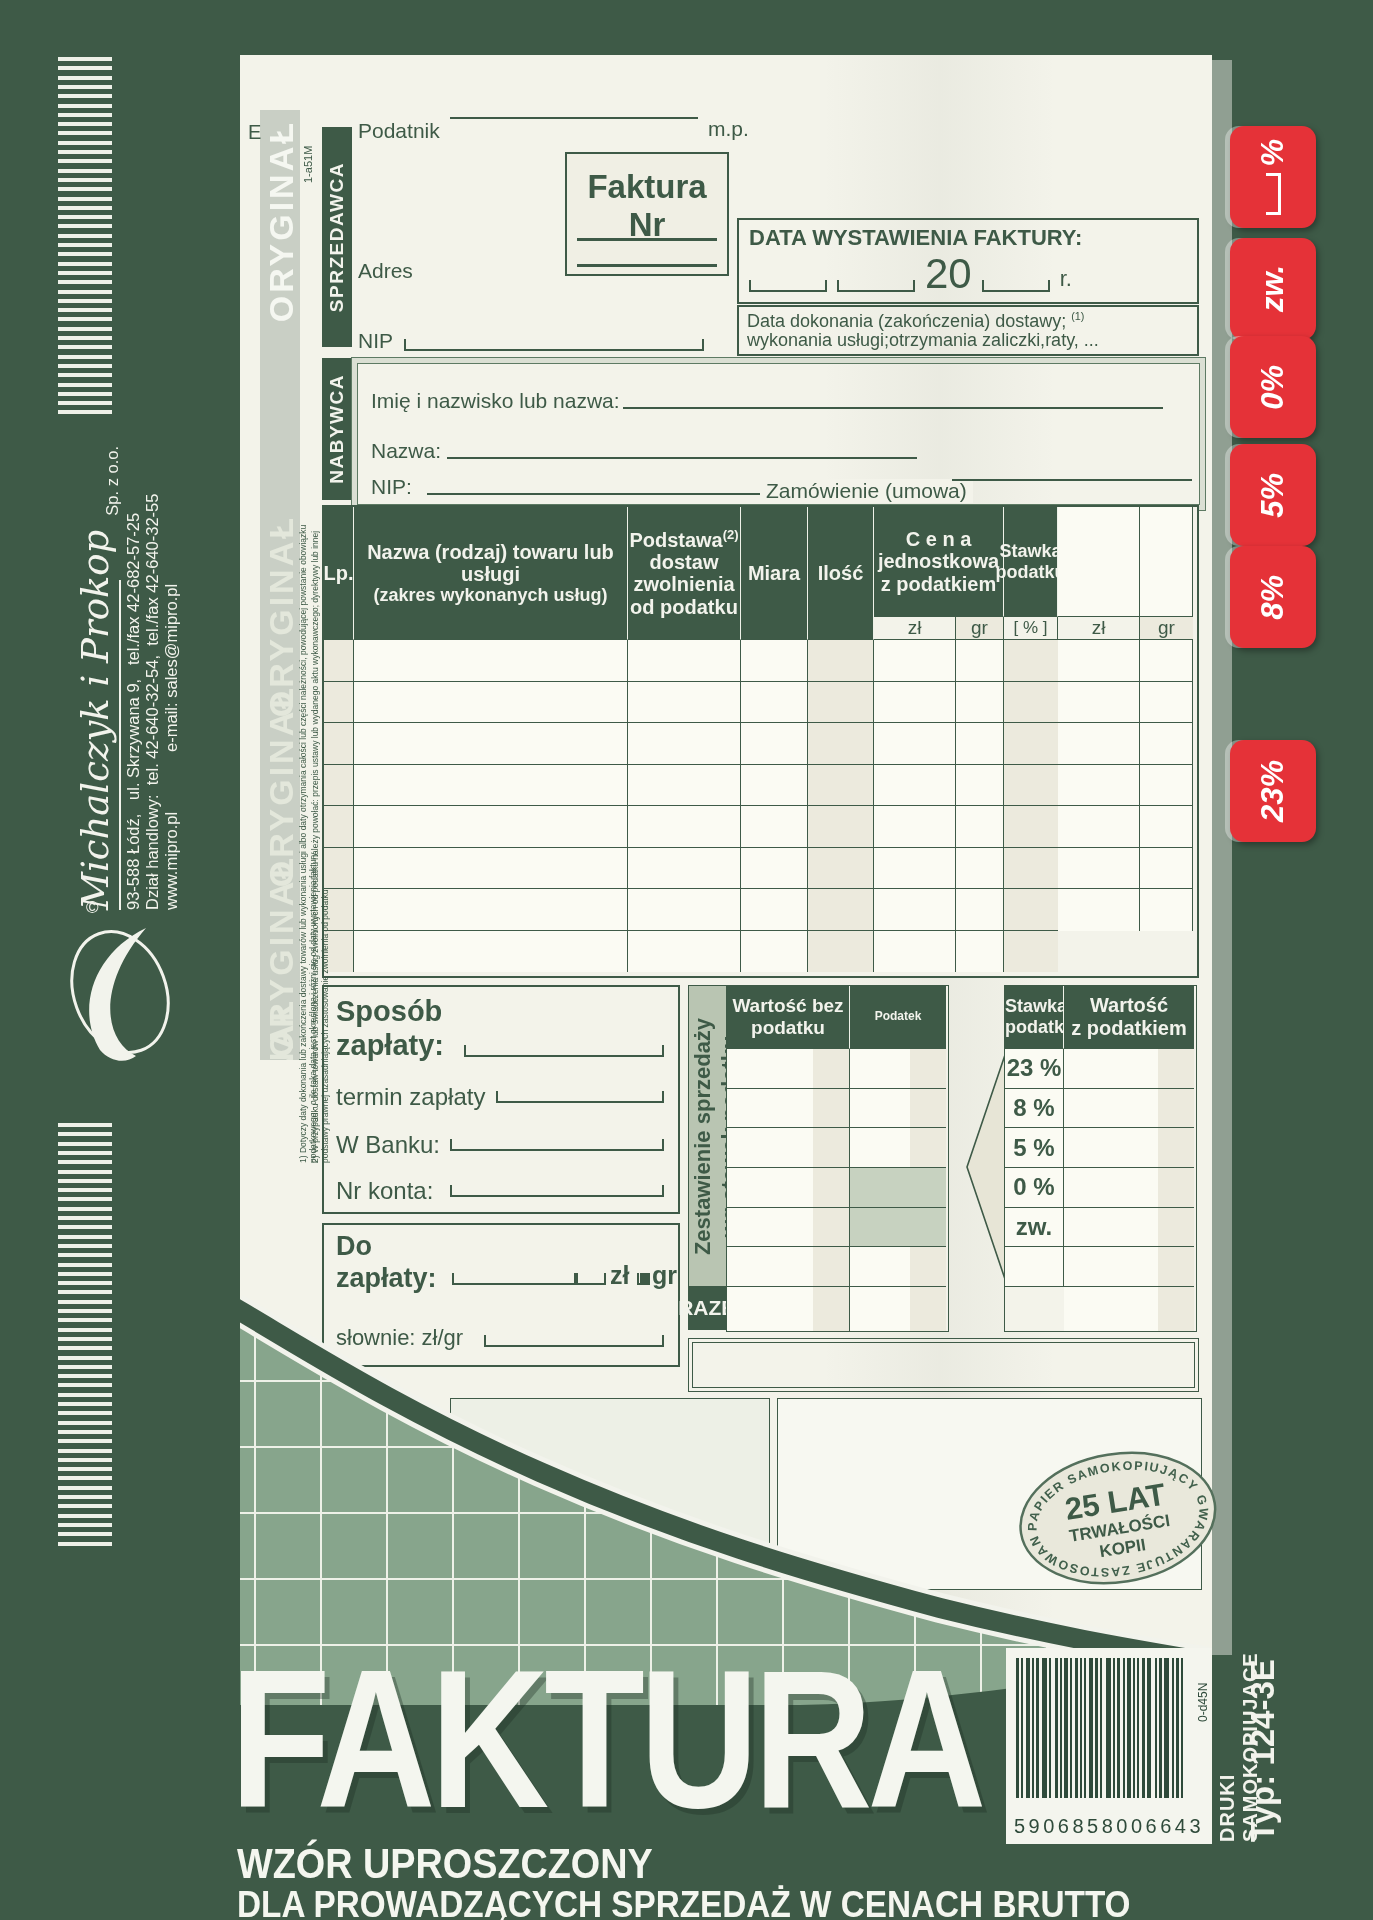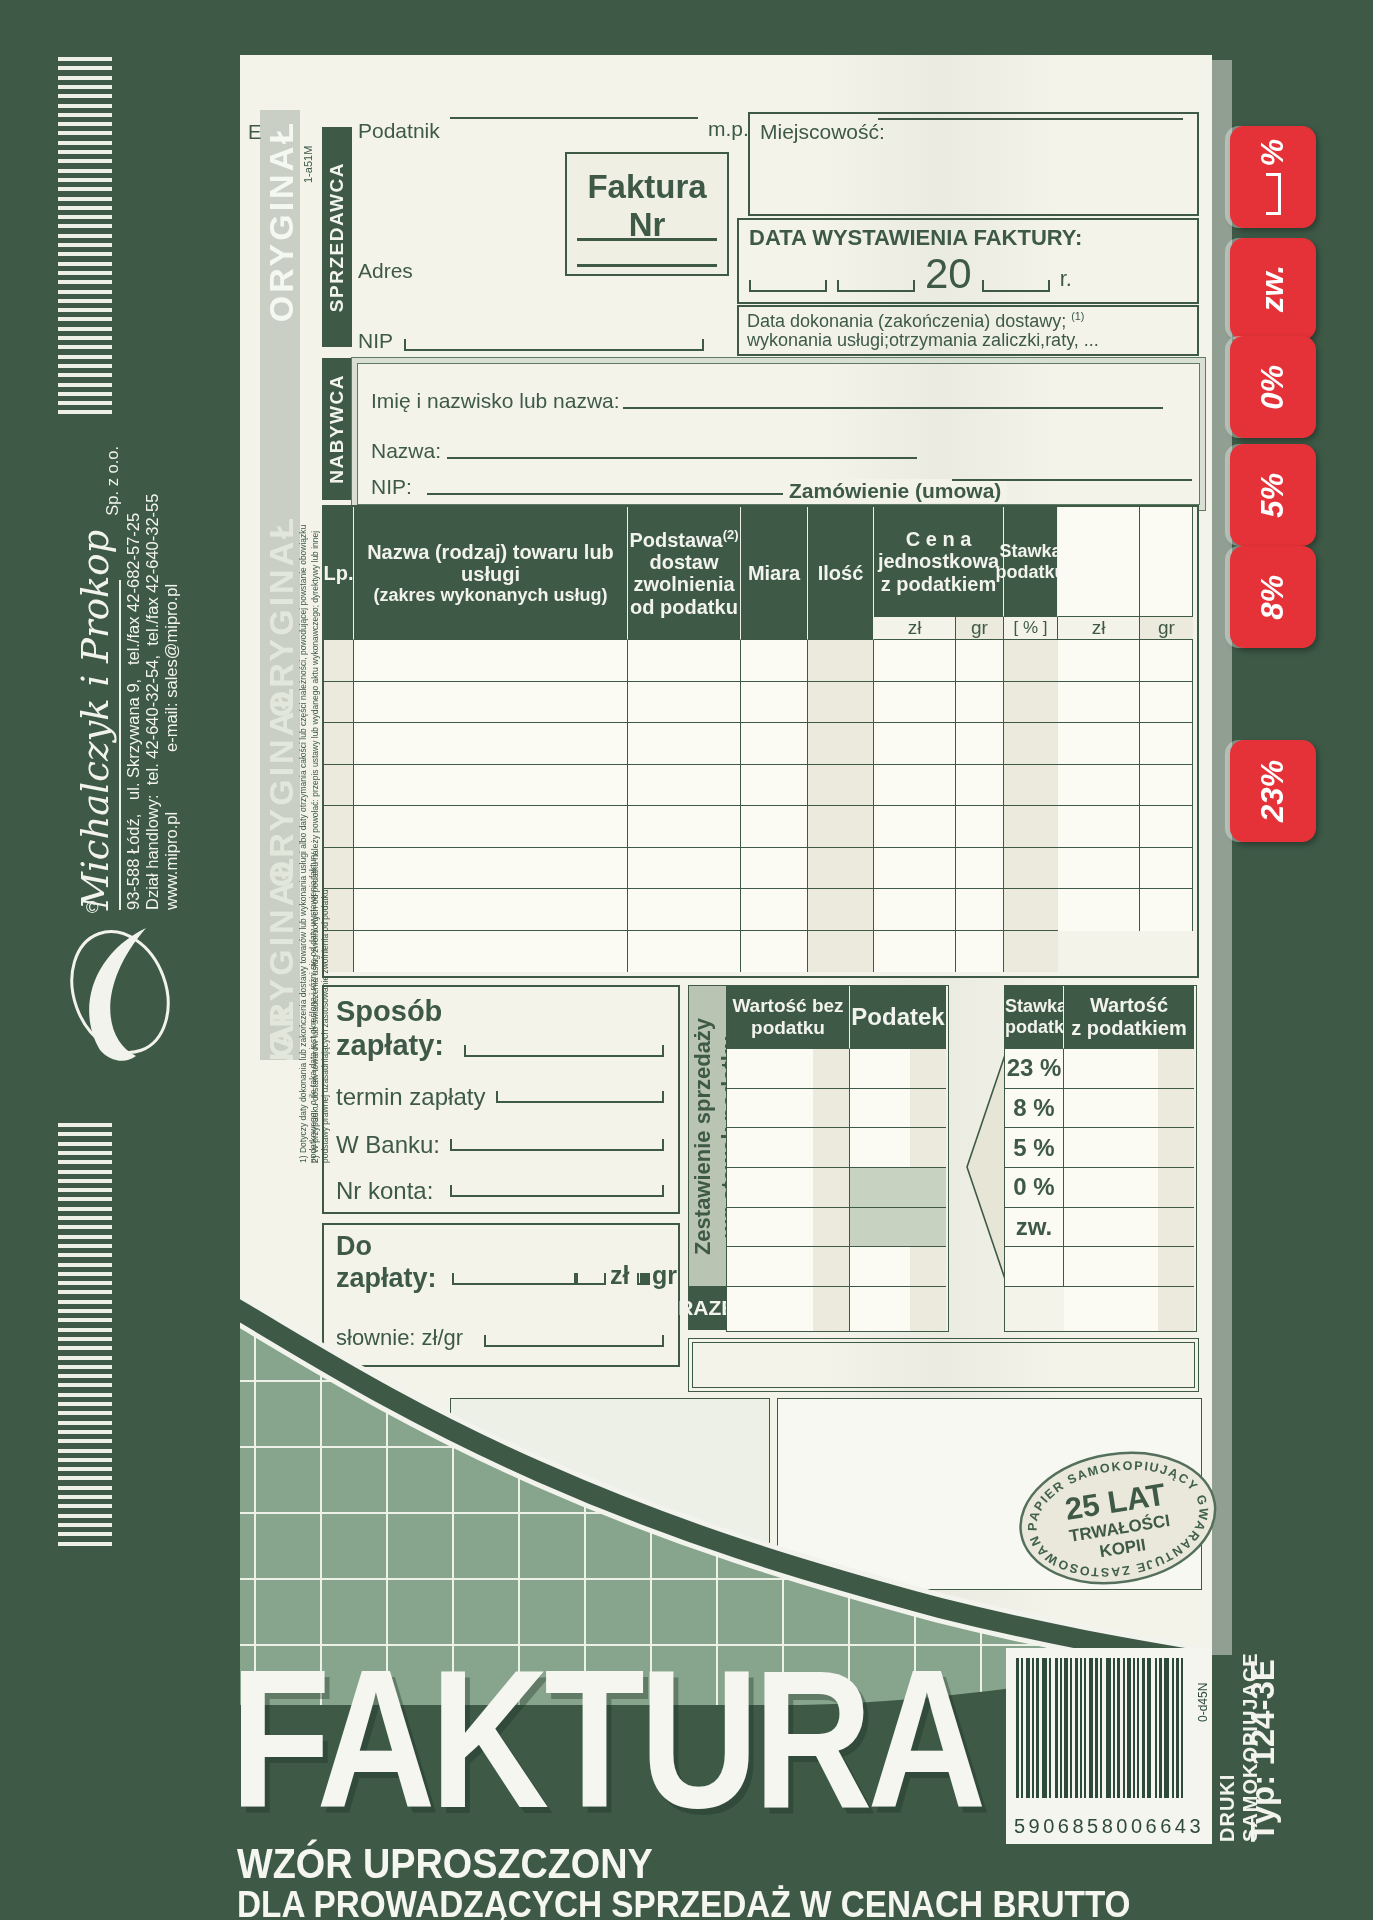--- a/index.html
+++ b/index.html
@@ -130,24 +130,20 @@
     <div class="abs sideBar" style="left:82px;top:72px;width:30px;height:220px;">
       <span class="vtext">SPRZEDAWCA</span>
     </div>
     <label class="abs f" style="left:118px;top:64px;">Podatnik</label>
     <div class="abs wline" style="left:210px;top:62px;width:248px;"></div>
     <label class="abs f" style="left:468px;top:62px;">m.p.</label>
     <label class="abs f" style="left:118px;top:204px;">Adres</label>
     <label class="abs f" style="left:118px;top:274px;">NIP</label>
     <div class="abs bline" style="left:164px;top:284px;width:296px;"></div>
 
-    <div class="abs box" style="left:508px;top:57px;width:447px;height:100px;">
-      <label class="f" style="position:absolute;left:10px;top:6px;">Miejscowość:</label>
-      <div class="wline" style="position:absolute;left:128px;top:4px;width:305px;"></div>
-    </div>
 
     <div class="abs box" style="left:325px;top:97px;width:160px;height:120px;background:#f0efe4;">
       <div style="text-align:center;font-weight:bold;font-size:33px;margin-top:14px;">Faktura Nr</div>
       <div class="wline" style="position:absolute;left:10px;top:84px;width:140px;border-bottom-width:3px;"></div>
       <div class="wline" style="position:absolute;left:10px;top:110px;width:140px;border-bottom-width:3px;"></div>
     </div>
 
     <div class="abs box" style="left:497px;top:163px;width:458px;height:82px;">
       <div style="position:absolute;left:10px;top:5px;font-weight:bold;font-size:22px;">DATA WYSTAWIENIA FAKTURY:</div>
       <div style="position:absolute;left:10px;top:36px;width:438px;display:flex;align-items:flex-end;gap:10px;">
@@ -171,21 +167,21 @@
       <span class="vtext">NABYWCA</span>
     </div>
     <div class="abs" style="left:112px;top:303px;width:843px;height:142px;border:5px solid #dadfd3;outline:1px solid #5d7a63;box-shadow:inset 0 0 0 1px #5d7a63;">
       <label class="f" style="position:absolute;left:14px;top:26px;">Imię i nazwisko lub nazwa:</label>
       <div class="wline" style="position:absolute;left:266px;top:44px;width:540px;"></div>
       <label class="f" style="position:absolute;left:14px;top:76px;">Nazwa:</label>
       <div class="wline" style="position:absolute;left:90px;top:94px;width:470px;"></div>
       <label class="f" style="position:absolute;left:14px;top:112px;">NIP:</label>
       <div class="wline" style="position:absolute;left:70px;top:130px;width:520px;"></div>
     </div>
-    <label class="abs f" style="left:543px;top:424px;background:var(--page);padding:0 6px;font-weight:bold;">Zamówienie (umowa)</label>
+    <label class="abs f" style="left:520px;top:424px;background:var(--page);padding:0 6px;">Zamówienie (umowa)</label>
     <div class="abs wline" style="left:712px;top:424px;width:240px;"></div>
 
     <div id="itemsTable" class="abs">
       <div class="th" style="grid-row:1/3;grid-column:1;">
           <span class="h1">Lp.</span>
         </div>
       <div class="th" style="grid-row:1/3;grid-column:2;">
         <span class="h1">Nazwa (rodzaj) towaru lub usługi</span>
         <span class="h2">(zakres wykonanych usług)</span>
       </div>
@@ -335,21 +331,21 @@
         <span>Zestawienie sprzedaży</span>
         <span>wg stawek podatku</span>
       </div>
     </div>
     <div class="abs" style="left:448px;top:1231px;width:55px;height:44px;background:var(--green);color:#f2f3ec;display:flex;align-items:center;justify-content:center;font-weight:bold;font-size:21px;">RAZEM</div>
 
     <div class="abs" id="sumLeft" style="left:486px;top:930px;width:221px;border:1.5px solid var(--ink);display:grid;grid-template-columns:123px 96px;grid-template-rows:63px repeat(6,39.7px) 44px;background:var(--page);">
       <div class="sumth" style="font-size:19px;">
         <span>Wartość bez podatku</span>
       </div>
-      <div class="sumth noR" style="font-size:24px;">
+      <div class="sumth noR" style="font-size:12px;">
         <span>Podatek</span>
       </div>
     <div class="sc stripe"></div>
         <div class="sc stripe noR"></div>
         <div class="sc stripe"></div>
         <div class="sc stripe noR"></div>
         <div class="sc stripe"></div>
         <div class="sc stripe noR"></div>
         <div class="sc stripe"></div>
         <div class="sc noR" style="background: var(--sage2);"></div>

